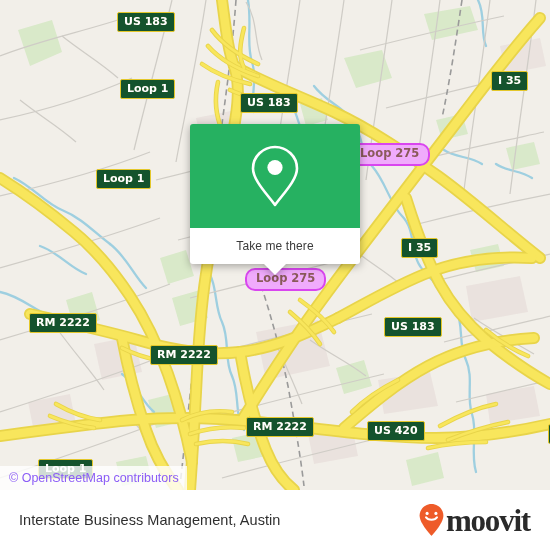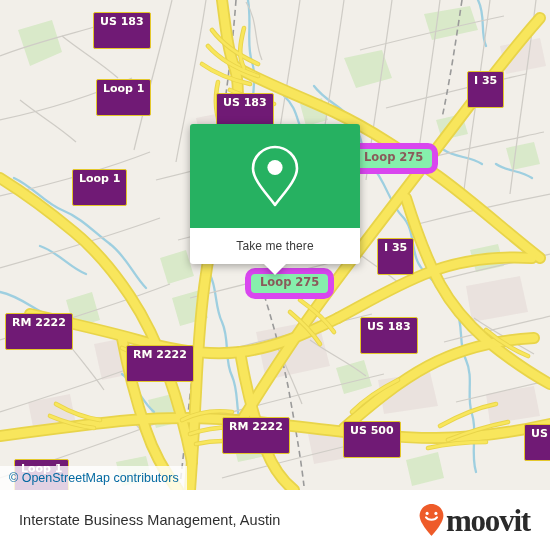--- a/index.html
+++ b/index.html
@@ -41,31 +41,32 @@
   .shield {
     position: absolute;
     box-sizing: border-box;
     font-family: "DejaVu Sans", sans-serif;
     font-weight: bold;
     white-space: nowrap;
     line-height: 1;
     user-select: none;
   }
   .shield.hwy {
-    background: #701a75;
+    background: #14532d;
     border: 1.5px solid #e4c72a;
     color: #ffffff;
     font-size: 11px;
-    padding: 3px 6px 21px 6px;
+    padding: 3px 6px 4px 6px;
     border-radius: 2px;
     text-shadow: 0 0 1px rgba(150,130,20,.35);
+    margin-left: 24px;
   }
   .shield.loopshield {
-    background: #86efac;
-    border: 6px solid #d946ef;
+    background: #f0abfc;
+    border: 2px solid #d946ef;
     color: #8a5a5a;
     font-size: 11.5px;
     padding: 3px 9px 4px 9px;
     border-radius: 10px;
   }
 
   
   #popup {
     position: absolute;
     left: 190px;
@@ -107,21 +108,21 @@
     border-top: 11px solid #ffffff;
   }
 
   
   #attribution {
     position: absolute;
     left: 0;
     top: 466px;
     height: 24px;
     background: rgba(255,255,255,0.80);
-    color: #0369a1;
+    color: #8b5cf6;
     font-size: 12.5px;
     display: flex;
     align-items: center;
     padding: 0 8px 0 9px;
   }
 
   
   #footer {
     position: absolute;
     left: 0;
@@ -346,21 +347,21 @@
     <div class="shield hwy" style="left:216px; top:93px;">US 183</div>
     <div class="shield hwy" style="left:467px; top:71px;">I 35</div>
     <div class="shield loopshield" style="left:349px; top:143px;">Loop 275</div>
     <div class="shield hwy" style="left:72px;  top:169px;">Loop 1</div>
     <div class="shield hwy" style="left:377px; top:238px;">I 35</div>
     <div class="shield loopshield" style="left:245px; top:268px;">Loop 275</div>
     <div class="shield hwy" style="left:5px;   top:313px;">RM 2222</div>
     <div class="shield hwy" style="left:360px; top:317px;">US 183</div>
     <div class="shield hwy" style="left:126px; top:345px;">RM 2222</div>
     <div class="shield hwy" style="left:222px; top:417px;">RM 2222</div>
-    <div class="shield hwy" style="left:343px; top:421px;">US 500</div>
+    <div class="shield hwy" style="left:343px; top:421px;">US 420</div>
     <div class="shield hwy" style="left:524px; top:424px;">US 1</div>
     <div class="shield hwy" style="left:14px;  top:459px;">Loop 1</div>
 
     <div id="popup">
       <div id="popup-green">
         <svg width="56" height="66" viewBox="0 0 56 66">
           <path d="M28 4 C16 4 6 13.6 6 25.4 C6 37 20 51 28 62 C36 51 50 37 50 25.4 C50 13.6 40 4 28 4 Z" fill="none" stroke="#ffffff" stroke-width="2.6" stroke-linejoin="round"></path>
           <circle cx="28" cy="24.5" r="7.6" fill="#ffffff"></circle>
         </svg>
       </div>

